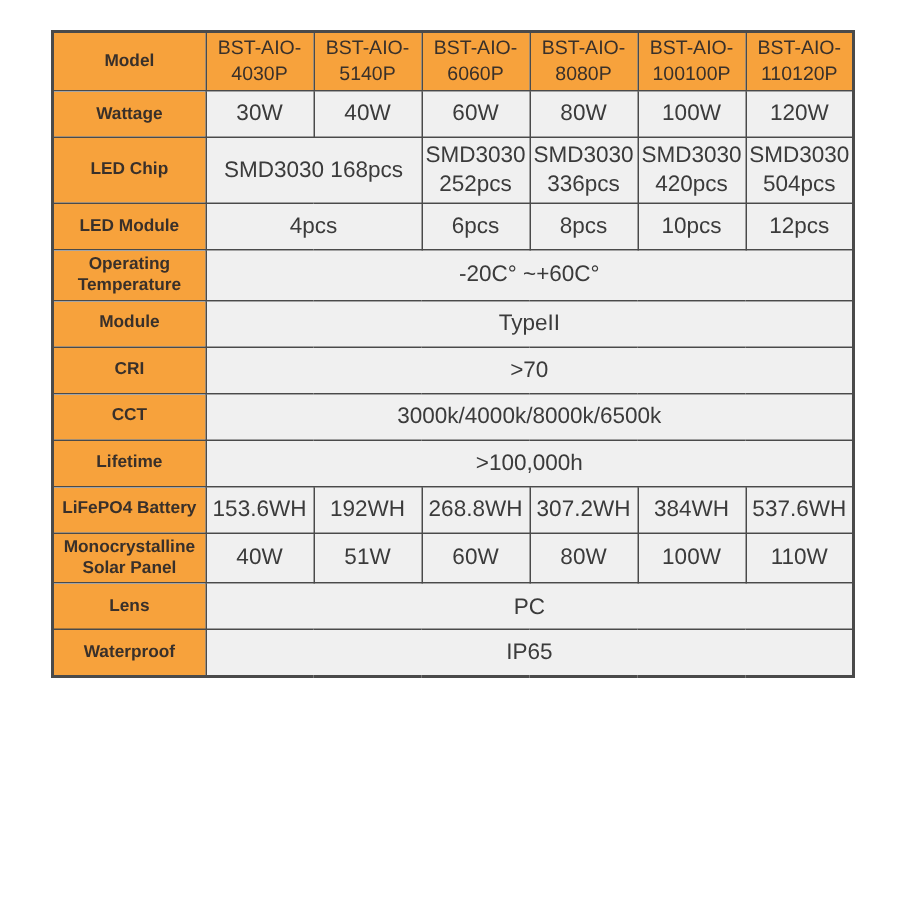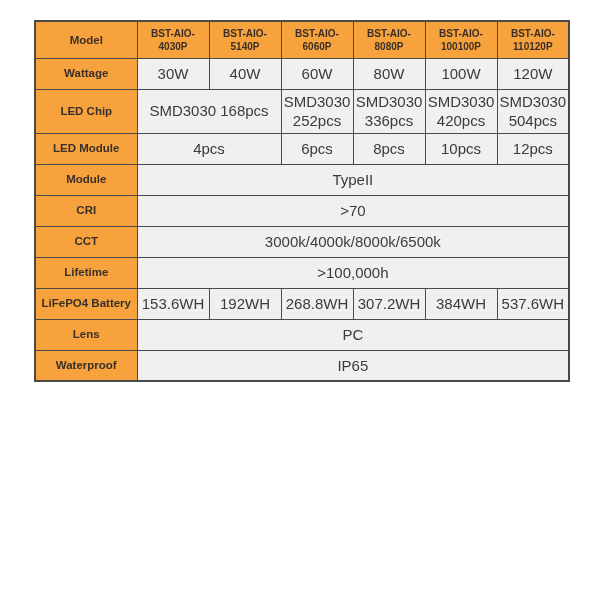--- a/index.html
+++ b/index.html
@@ -32,22 +32,22 @@
   }
   td{
     background:var(--cell-bg,#F0F0F0);
     color:var(--value-text,#3b3b3b);
     font-size:15px;
     line-height:1.3;
   }
   td.model-cell{
     background:var(--accent,#F7A23C);
     color:var(--label-text,#39302a);
-    font-weight:700;
-    font-size:10px;
+    font-weight:400;
+    font-size:13px;
   }
   tr{height:31px;}
   tr.model-row{height:37px;}
 </style>
 </head>
 <body>
 
 <div class="table-wrap">
   <table>
     <colgroup>
@@ -88,20 +88,24 @@
         </tr>
         <tr>
           <th>LED Module</th>
           <td colspan="2">4pcs</td>
           <td>6pcs</td>
           <td>8pcs</td>
           <td>10pcs</td>
           <td>12pcs</td>
         </tr>
         <tr>
+          <th>Operating Temperature</th>
+          <td colspan="6">-20C° ~+60C°</td>
+        </tr>
+        <tr>
           <th>Module</th>
           <td colspan="6">TypeII</td>
         </tr>
         <tr>
           <th>CRI</th>
           <td colspan="6">&gt;70</td>
         </tr>
         <tr>
           <th>CCT</th>
           <td colspan="6">3000k/4000k/8000k/6500k</td>
@@ -113,20 +117,29 @@
         <tr>
           <th>LiFePO4 Battery</th>
           <td>153.6WH</td>
           <td>192WH</td>
           <td>268.8WH</td>
           <td>307.2WH</td>
           <td>384WH</td>
           <td>537.6WH</td>
         </tr>
         <tr>
+          <th>Monocrystalline Solar Panel</th>
+          <td>40W</td>
+          <td>51W</td>
+          <td>60W</td>
+          <td>80W</td>
+          <td>100W</td>
+          <td>110W</td>
+        </tr>
+        <tr>
           <th>Lens</th>
           <td colspan="6">PC</td>
         </tr>
         <tr>
           <th>Waterproof</th>
           <td colspan="6">IP65</td>
         </tr>
       </tbody>
   </table>
 </div>

